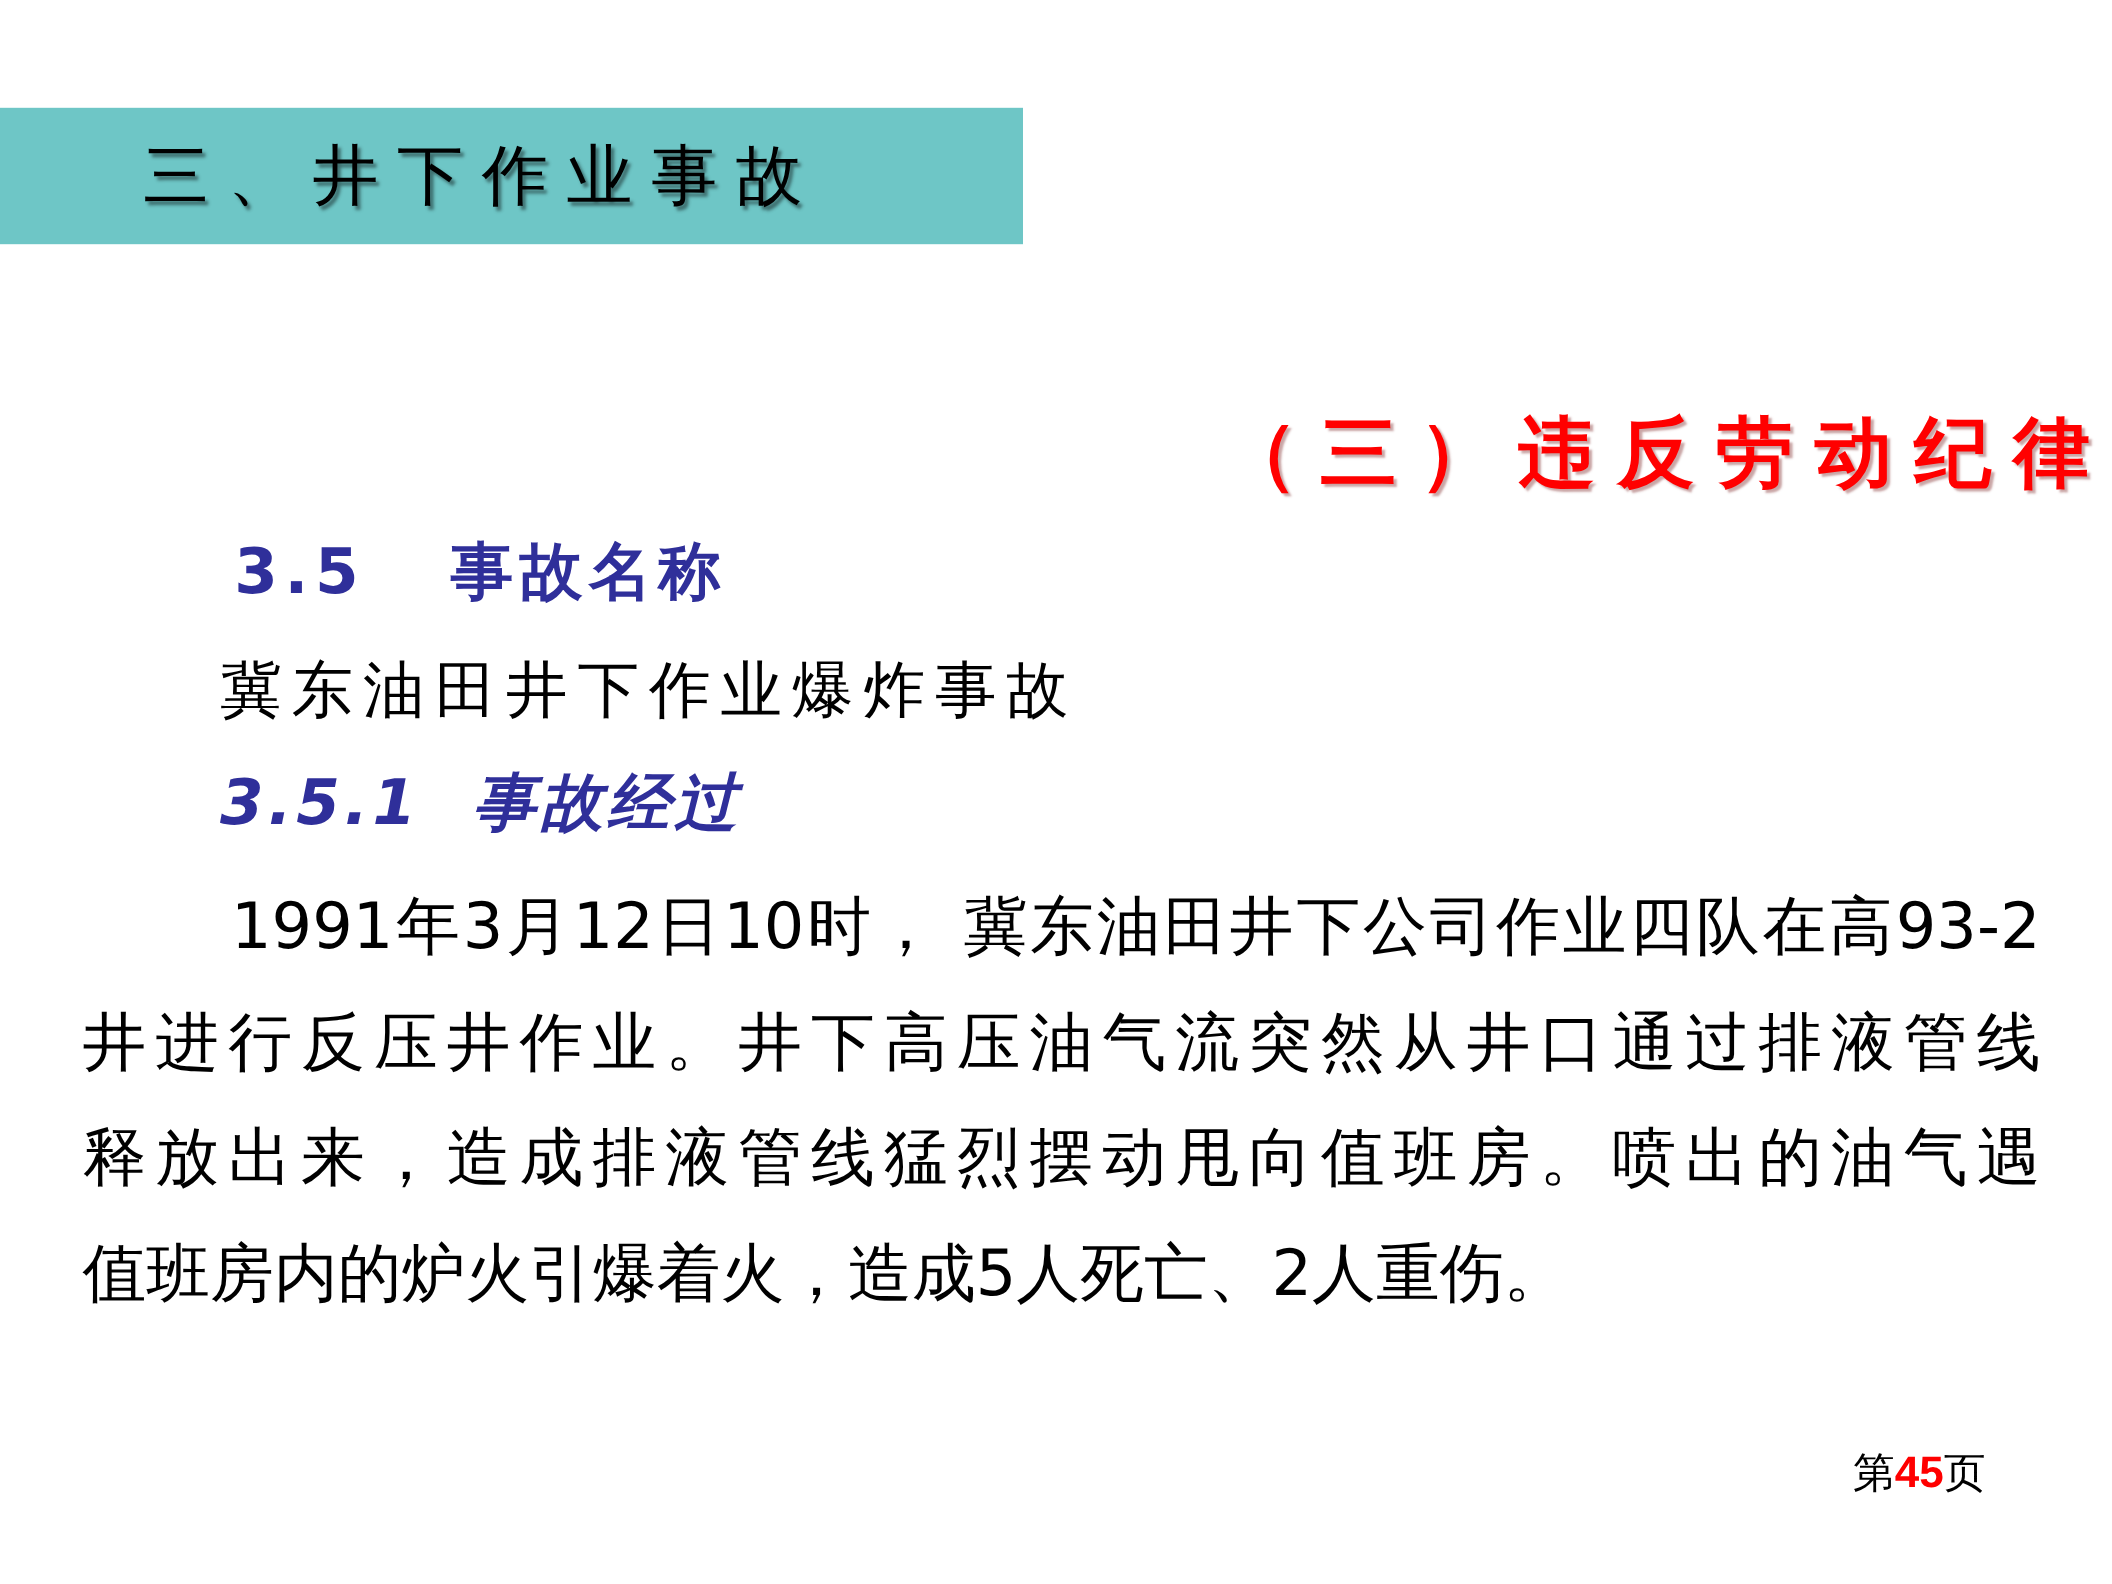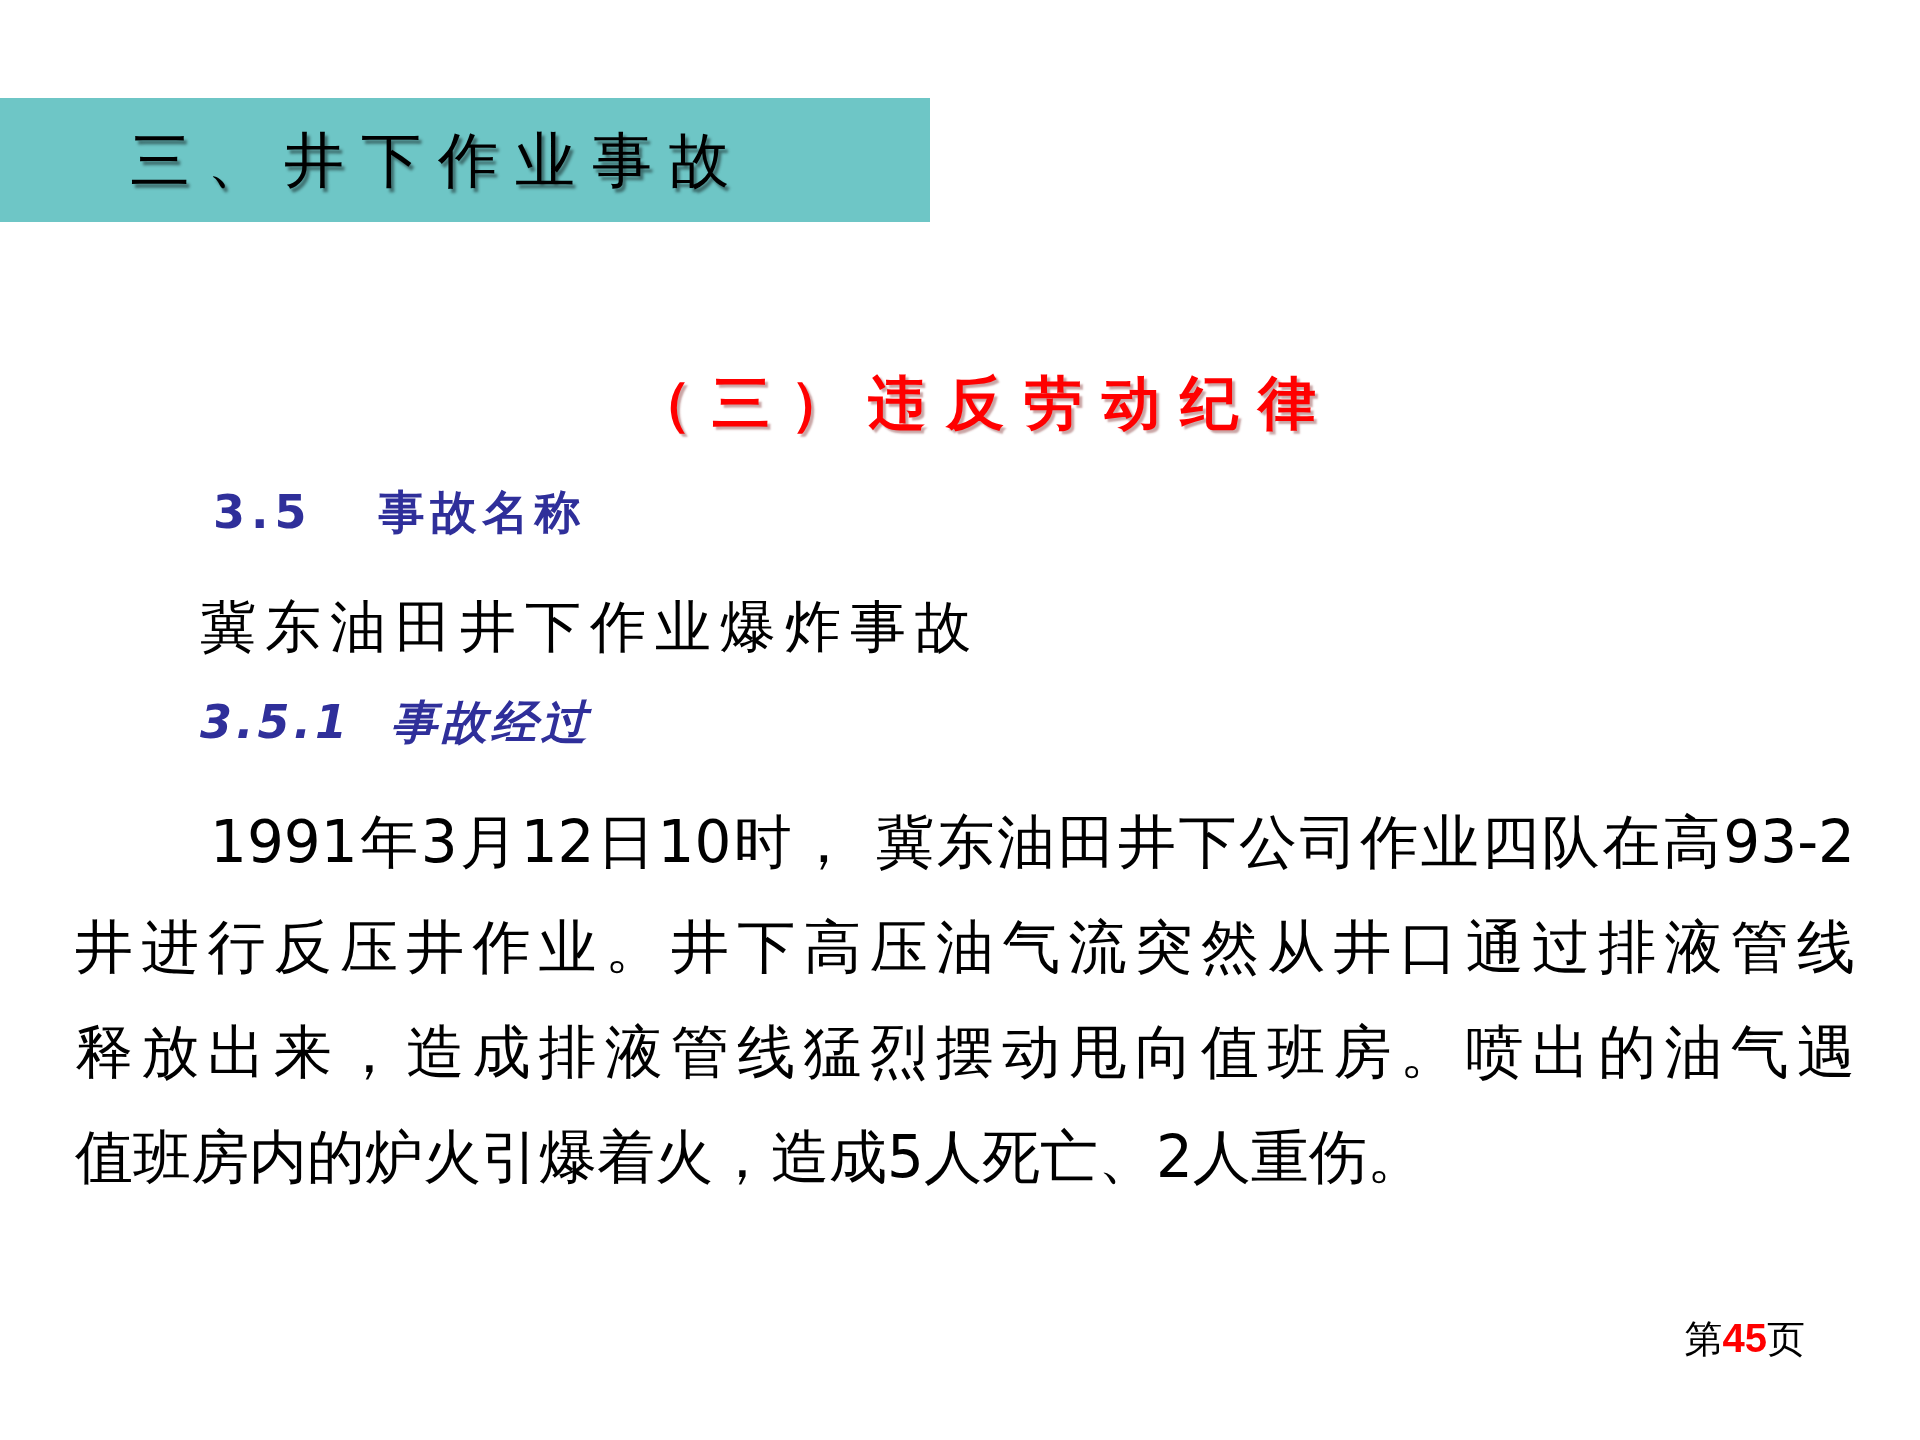--- a/index.html
+++ b/index.html
@@ -37,34 +37,34 @@
   }
 
   
   .red-heading {
     position: absolute;
     top: 365px;
     left: 0;
     width: 100%;
     box-sizing: border-box;
     padding-left: 50px;
-    text-align: center;
+    text-align: right;
     color: var(--heading-red, #FF0000);
-    font-size: 58px;
+    font-size: 70px;
     font-weight: bold;
     letter-spacing: 20px;
     white-space: pre;
     text-shadow: 3px 3px 2px rgba(120,30,30,0.40);
   }
 
   
   .blue-heading {
     position: absolute;
     color: var(--heading-blue, #2F2F9A);
-    font-size: 46px;
+    font-size: 57px;
     font-weight: bold;
     white-space: pre;
   }
   .heading-35  { left: 213px; top: 482px; letter-spacing: 6px; }
   .heading-351 { left: 200px; top: 692px; letter-spacing: 4px; font-style: italic; }
 
   
   .accident-name {
     position: absolute;
     left: 200px;

